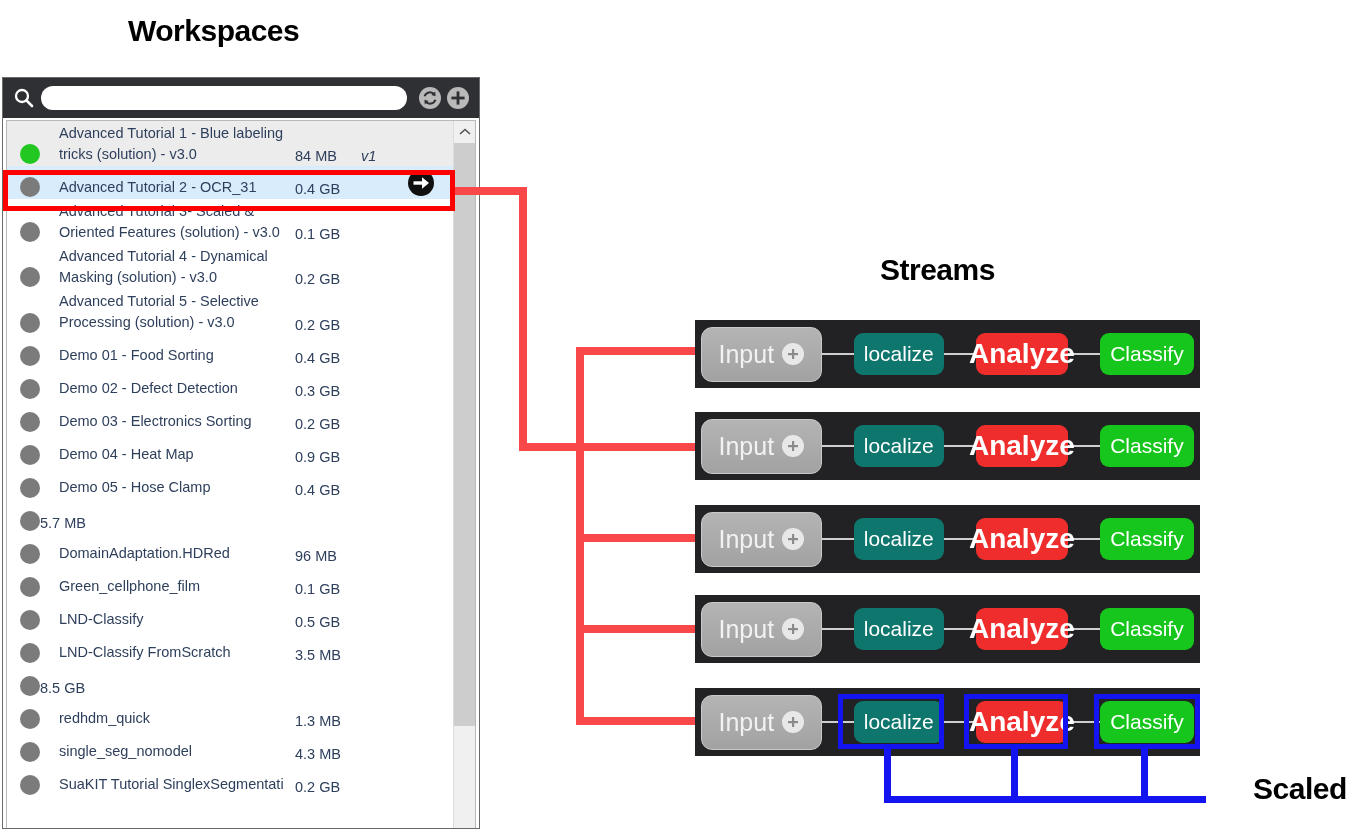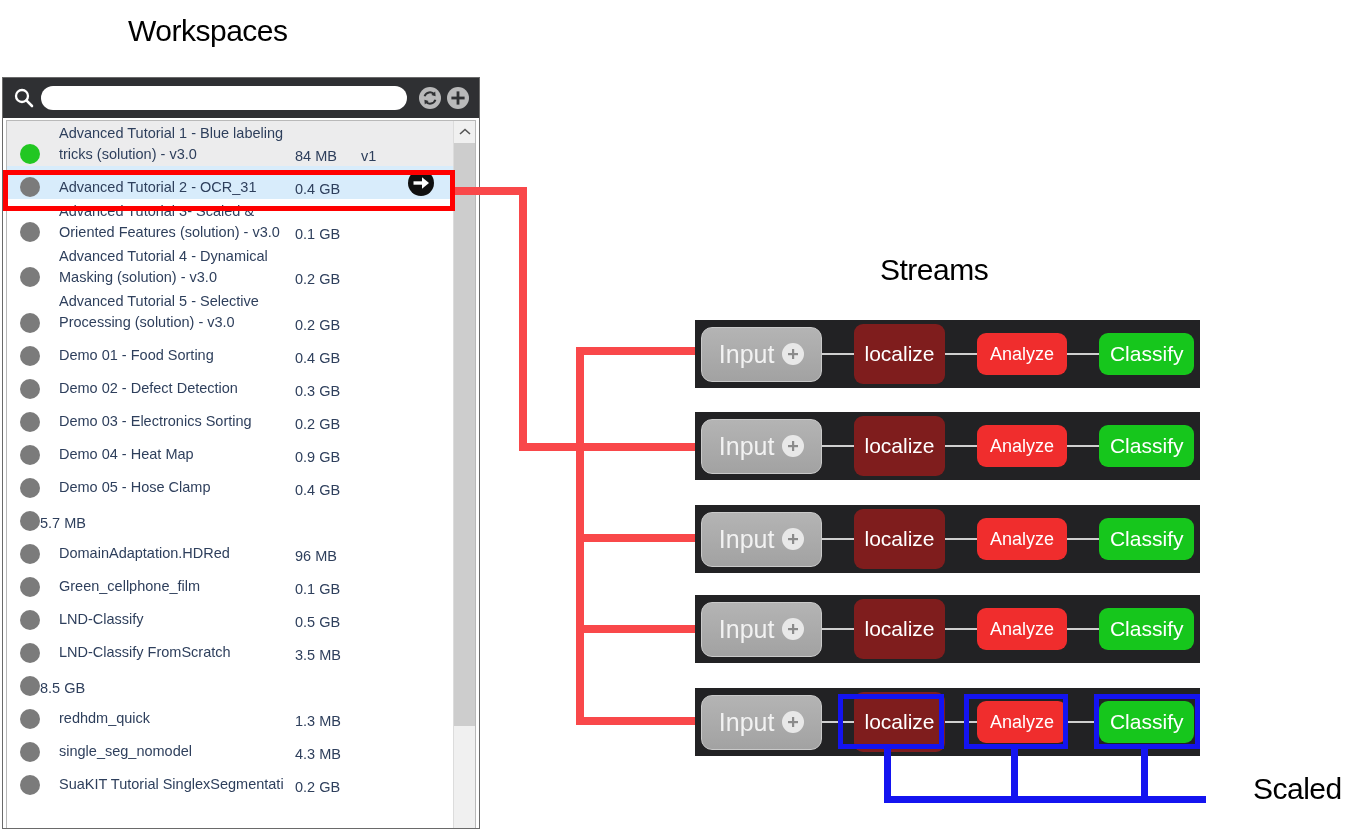--- a/index.html
+++ b/index.html
@@ -12,21 +12,21 @@
     height: 830px;
     position: relative;
     overflow: hidden;
     font-family: "Liberation Sans", sans-serif;
   }
 
   
   .section-heading {
     position: absolute;
     font-family: "Liberation Sans", sans-serif;
-    font-weight: normal;
+    font-weight: bold;
     color: #000000;
     font-size: 30px;
     letter-spacing: -0.5px;
     white-space: nowrap;
     text-align: right;
   }
   #heading-workspaces { left: 128px; top: 14px; }
   #heading-streams    { left: 880px; top: 253px; }
   #heading-tools      { left: 1253px; top: 772px; }
 
@@ -130,20 +130,21 @@
     font-size: 14.5px;
     color: #2e3f5c;
     text-align: left;
   }
   .ws-version {
     flex: 0 0 auto;
     width: 46px;
     font-size: 14.5px;
     color: #2e3f5c;
     text-align: left;
+    font-style: italic;
   }
   .ws-go {
     flex: 0 0 auto;
     width: 46px;
     display: flex;
     align-items: center;
     justify-content: flex-start;
   }
 
   
@@ -214,28 +215,29 @@
     width: 123px;
     height: 55px;
     background: linear-gradient(#b4b4b4, #a2a2a2);
     border: 1px solid #c9c9c9;
     border-radius: 11px;
     font-size: 25px;
     color: #f2f2f2;
     gap: 8px;
   }
   .node-localize {
-    width: 92px; height: 60px;
-    background: #7f1d1d;
+    width: 92px; height: 42px;
+    background: #0f766e;
     font-size: 21px;
   }
   .node-analyze {
     width: 92px; height: 42px;
     background: #f02d2d;
-    font-size: 18px;
+    font-size: 28px;
+    font-weight: bold;
   }
   .node-classify {
     width: 96px; height: 42px;
     background: #16c61c;
     font-size: 21px;
   }
   .connector {
     width: 32px;
     height: 2px;
     background: #cfcfcf;

